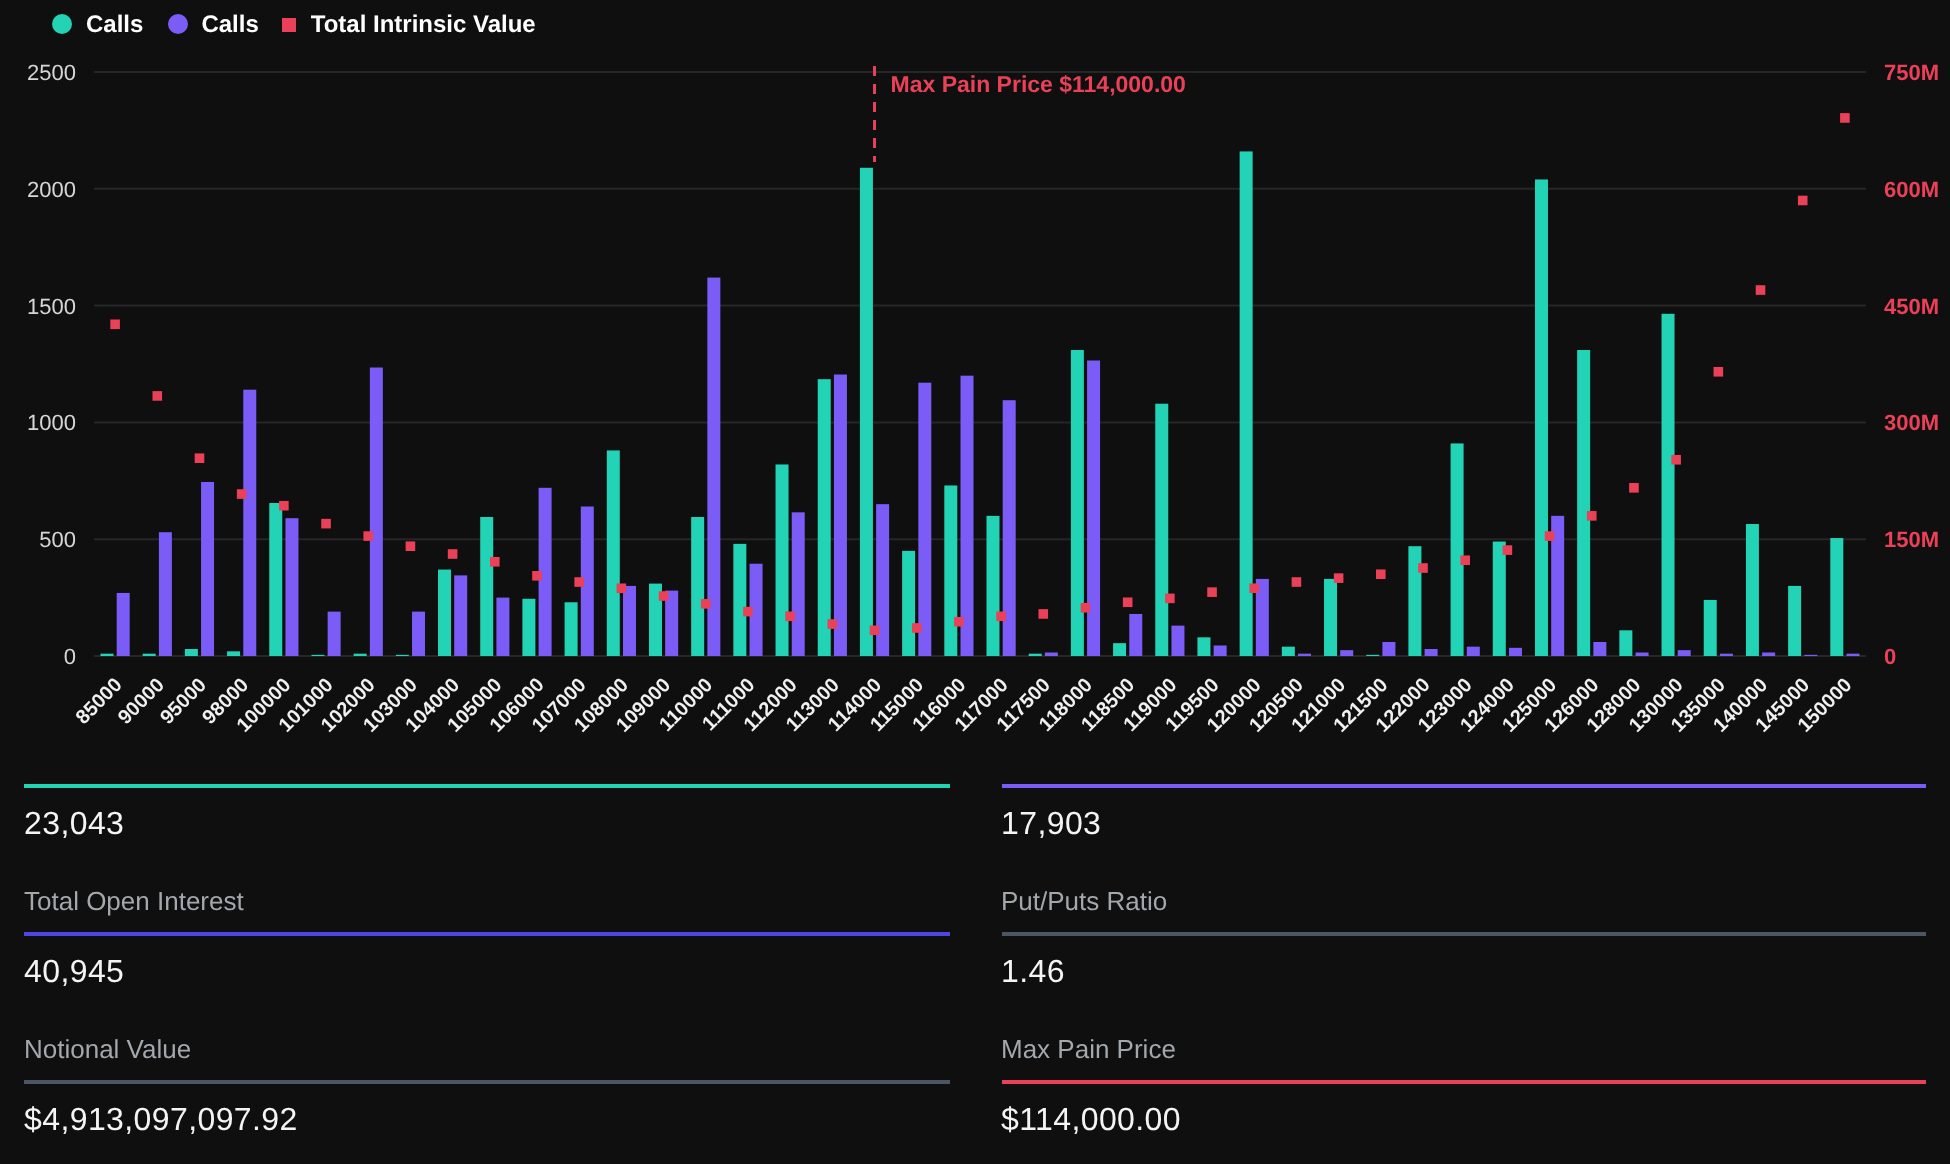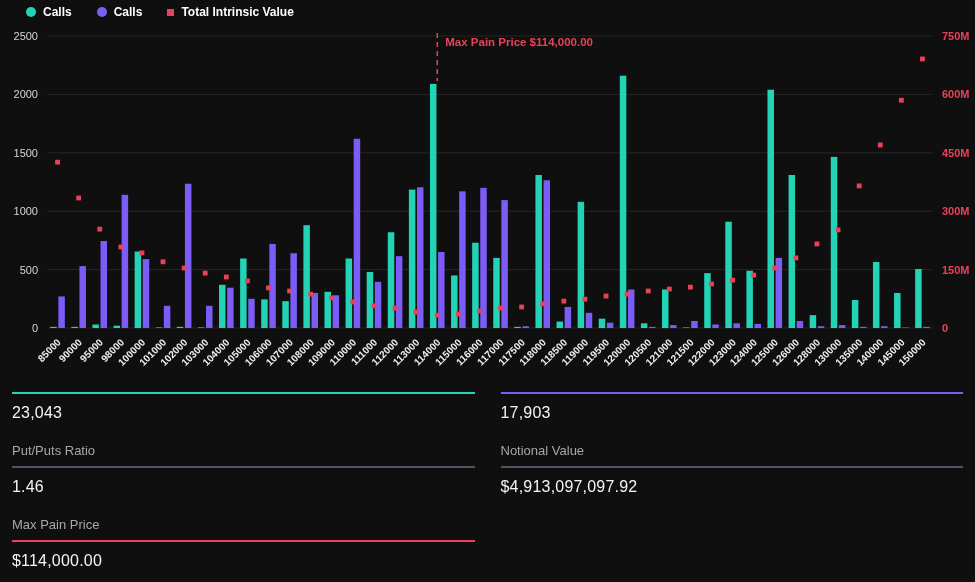--- a/index.html
+++ b/index.html
@@ -1,19 +1,19 @@
 <!DOCTYPE html>
 <html><head>
 <meta charset="utf-8">
 <style>
   *{margin:0;padding:0;box-sizing:border-box}
   html,body{width:975px;height:582px;background:#0f0f0f;overflow:hidden;
     font-family:"Liberation Sans",sans-serif;position:relative}
   .chart-region{position:absolute;top:0;left:0;width:975px;height:382px}
-  .legend{position:absolute;top:5px;left:26px;display:flex;align-items:center;gap:25px;z-index:5}
+  .legend{position:absolute;top:5px;left:26px;display:flex;align-items:center;gap:12px;z-index:5}
   .legend-item{display:flex;align-items:center;gap:7px;color:#ffffff;font-size:12px;font-weight:700;cursor:pointer}
   .marker-circle{width:10px;height:10px;border-radius:50%;display:inline-block}
   .marker-square{width:7px;height:7px;display:inline-block}
   svg{display:block}
   .stats{position:absolute;top:384px;left:0;width:975px;padding:0 12px;
     display:grid;grid-template-columns:1fr 1fr;column-gap:26px;row-gap:14px}
   .stat .label{color:#a3a8ad;font-size:13px;padding-top:7px}
   .stat .rule{height:2px;margin:8px 0 10px;background:#3f3f46}
   .stat .value{color:#f4f4f5;font-size:16px;letter-spacing:.2px}
 </style>
@@ -246,20 +246,25 @@
 <div class="stats">
   <div class="stat">
     <div class="rule" style="background: rgb(34, 211, 181);"></div>
     <div class="value">23,043</div>
   </div>
   <div class="stat">
     <div class="rule" style="background: rgb(124, 92, 246);"></div>
     <div class="value">17,903</div>
   </div>
   <div class="stat">
+    <div class="label">Total Open Interest</div>
+    <div class="rule" style="background: rgb(79, 70, 229);"></div>
+    <div class="value">40,945</div>
+  </div>
+  <div class="stat">
     <div class="label">Put/Puts Ratio</div>
     <div class="rule" style="background: rgb(75, 85, 99);"></div>
     <div class="value">1.46</div>
   </div>
   <div class="stat">
     <div class="label">Notional Value</div>
     <div class="rule" style="background: rgb(75, 85, 99);"></div>
     <div class="value">$4,913,097,097.92</div>
   </div>
   <div class="stat">

